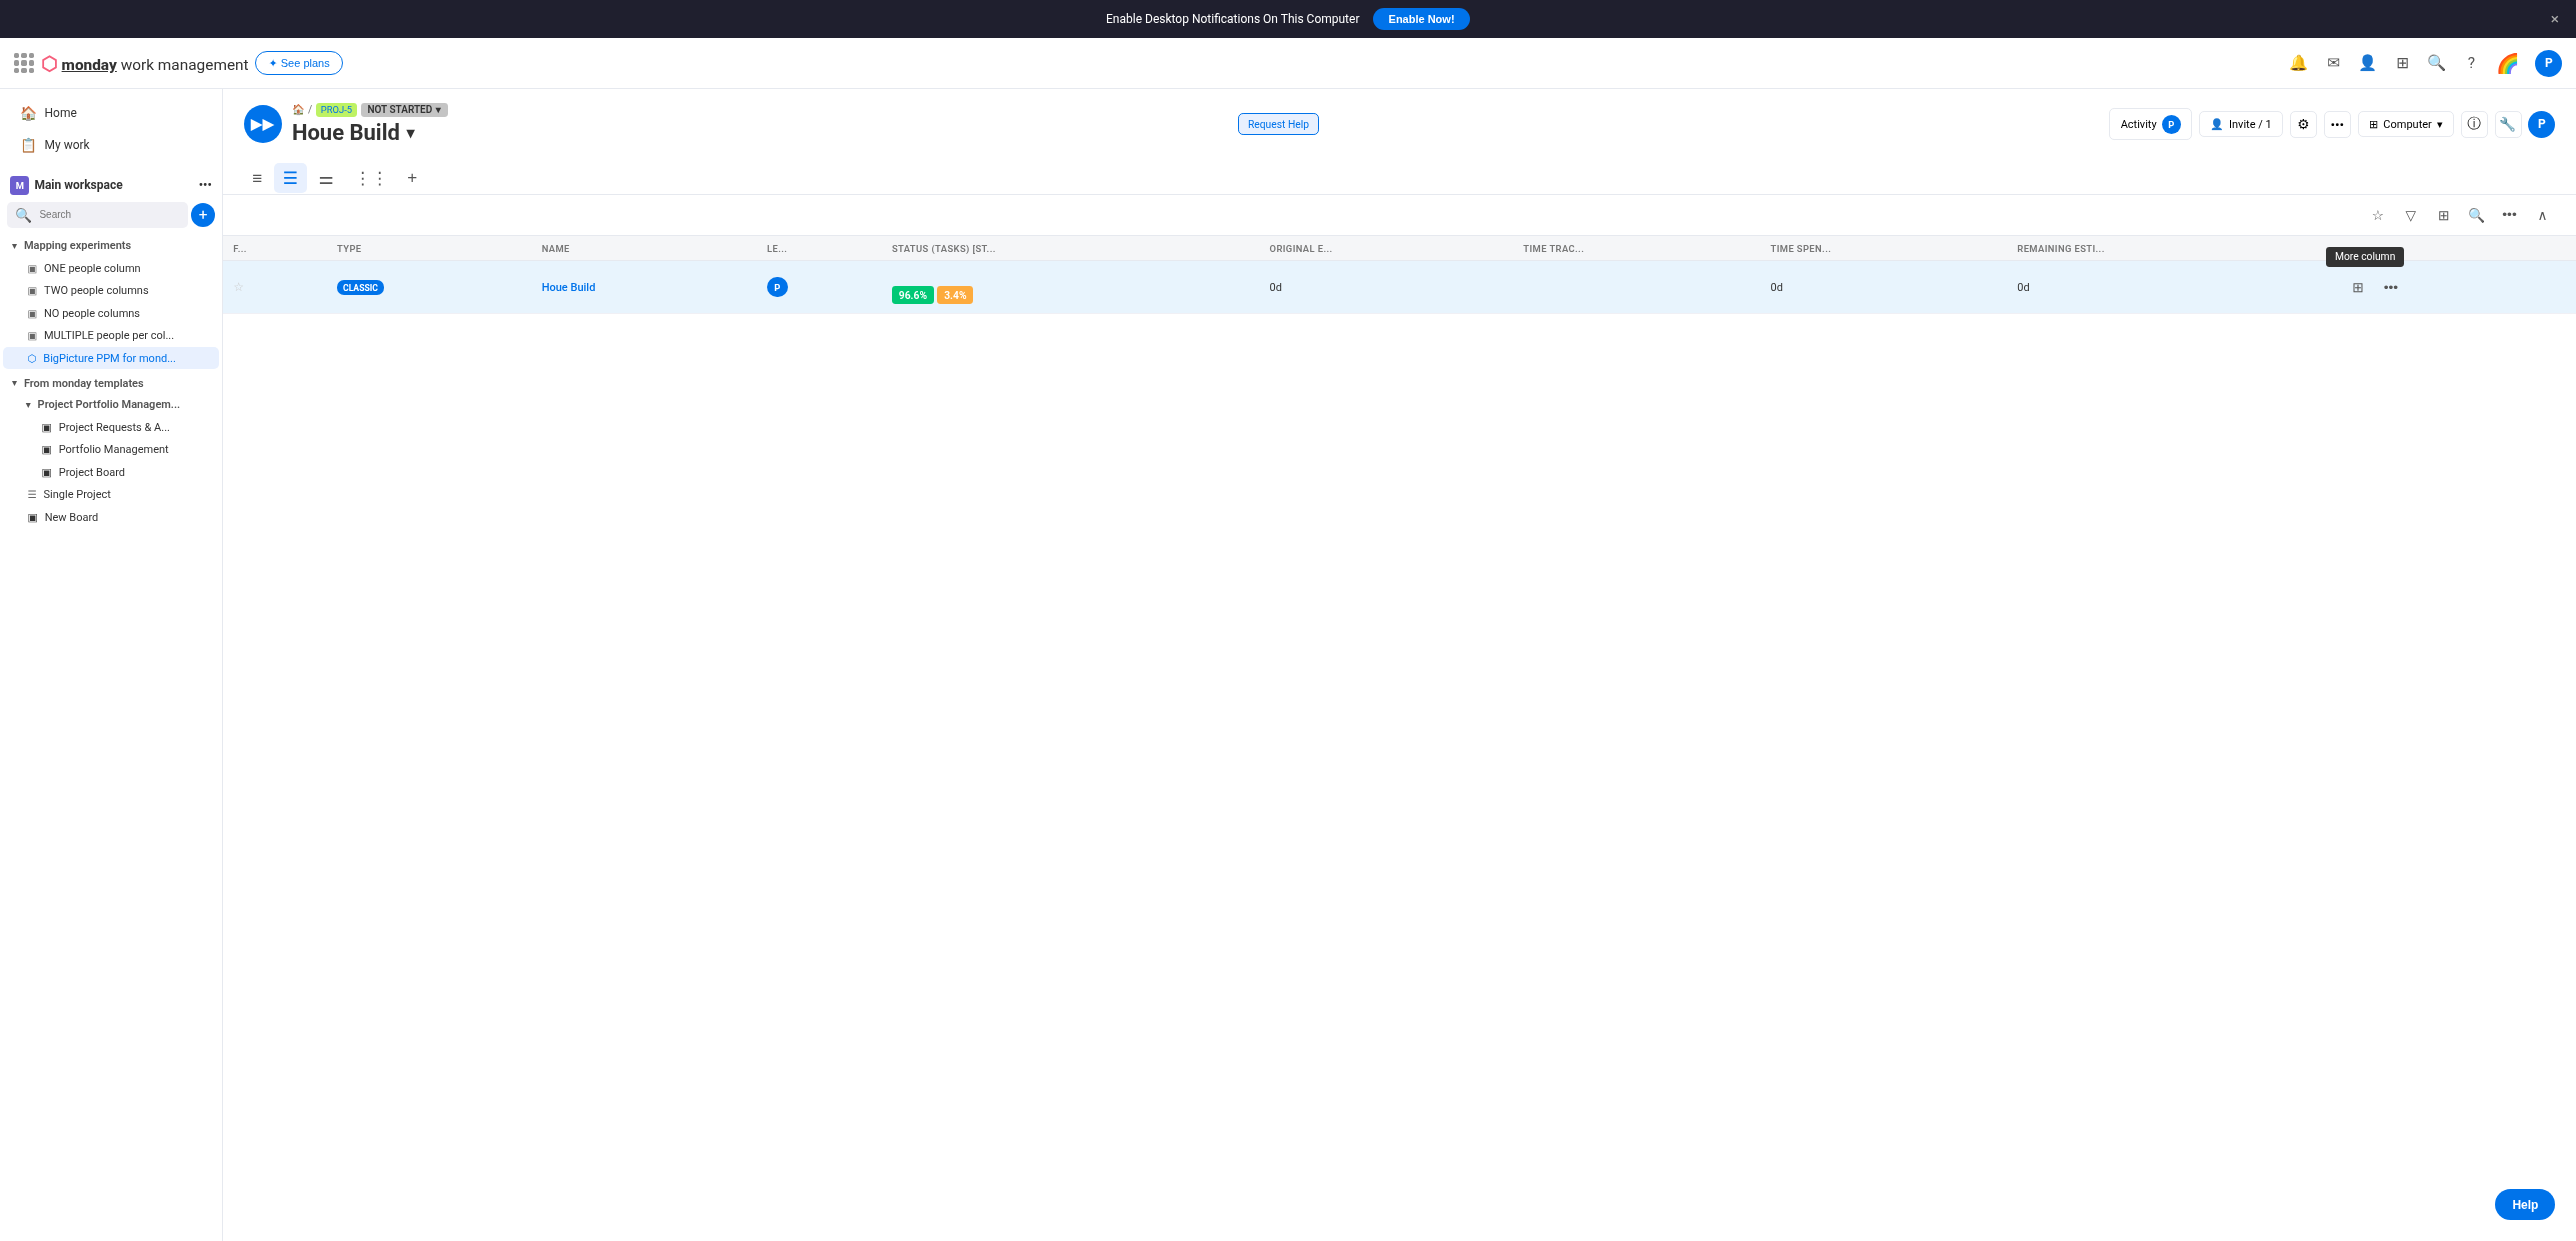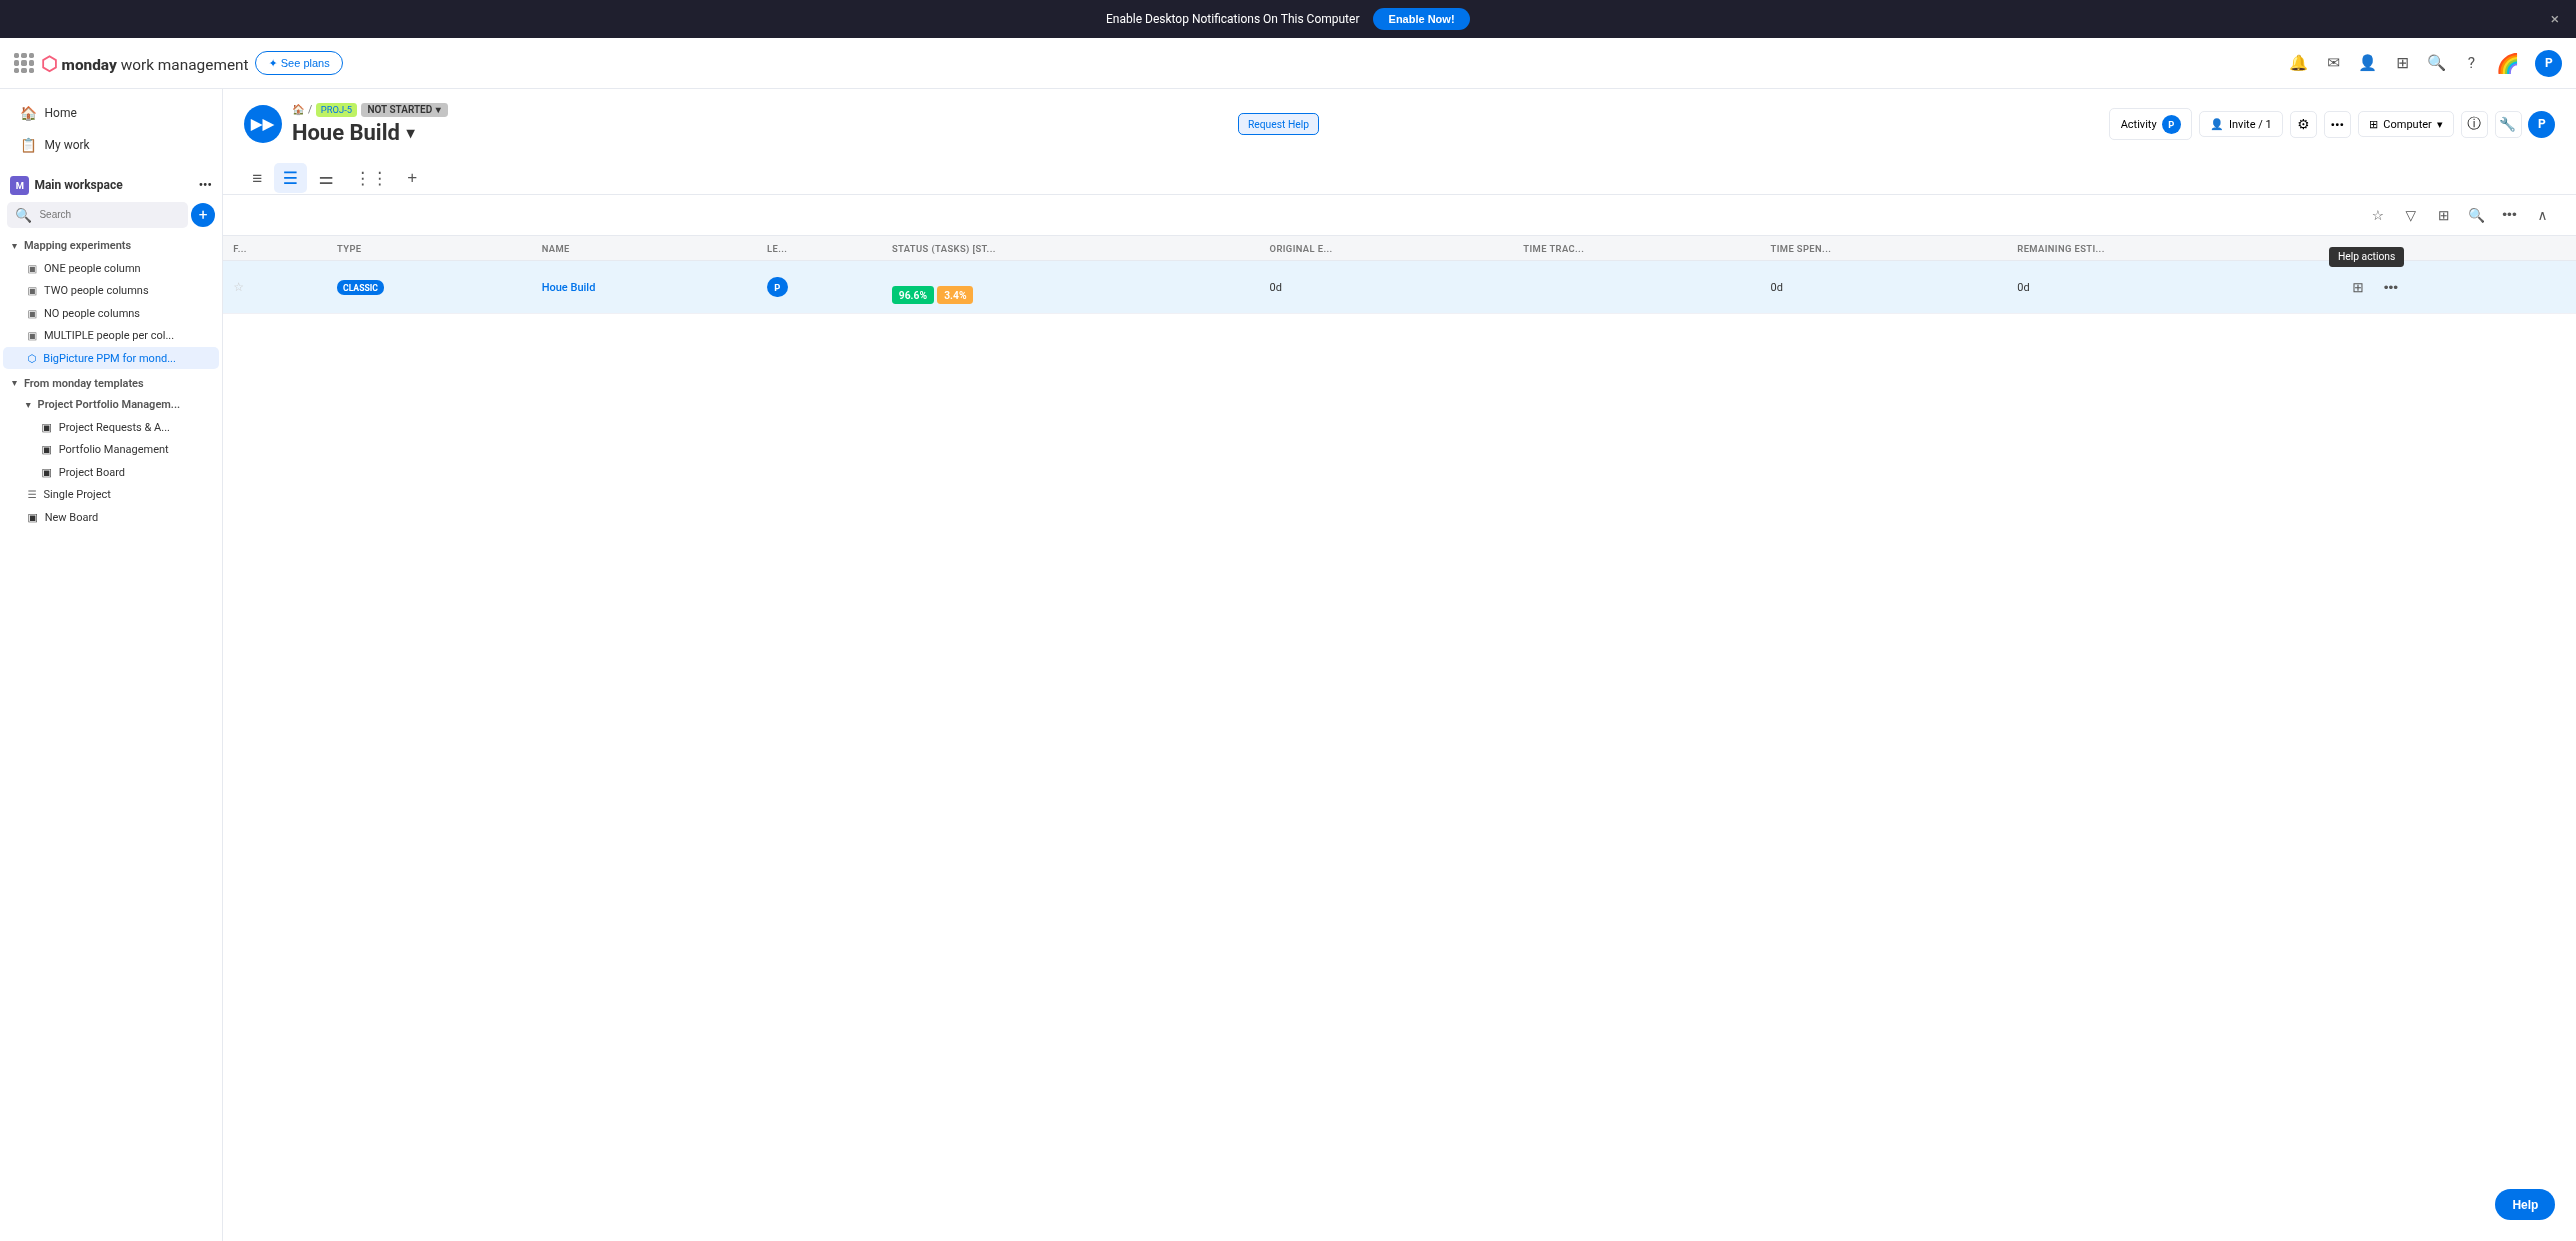--- a/index.html
+++ b/index.html
@@ -554,21 +554,21 @@
         <span></span>
       <span></span>
         <span></span>
         <span></span>
       <span></span>
         <span></span>
         <span></span>
     </div>
     <div class="logo-text">
       <span style="color:#f65f7c; font-size:19px;">⬡</span>
-      <span class="monday" style="font-weight:800;">monday</span>
+      <span class="monday" style="font-weight:800;text-decoration:underline;">monday</span>
       <span class="work"> work management</span>
     </div>
     <button class="see-plans-btn">✦ See plans</button>
   </div>
   <div class="nav-icons-right">
     <div class="nav-icon">🔔</div>
     <div class="nav-icon">✉</div>
     <div class="nav-icon">👤</div>
     <div class="nav-icon apps-icon">⊞</div>
     <div class="nav-icon">🔍</div>
@@ -780,21 +780,21 @@
             </td>
             <td>0d</td>
             <td></td>
             <td>0d</td>
             <td>0d</td>
             <td>
               <div class="row-actions">
                 <button class="toolbar-icon-btn">⊞</button>
                 <div class="tooltip-wrap">
                   <button class="toolbar-icon-btn">•••</button>
-                  <span class="tooltip-label">Help actions</span>
+                  <span class="tooltip-label">More column</span>
                 </div>
               </div>
             </td>
           </tr>
         </tbody>
       </table>
     </div>
   </div>
 </div>
 

